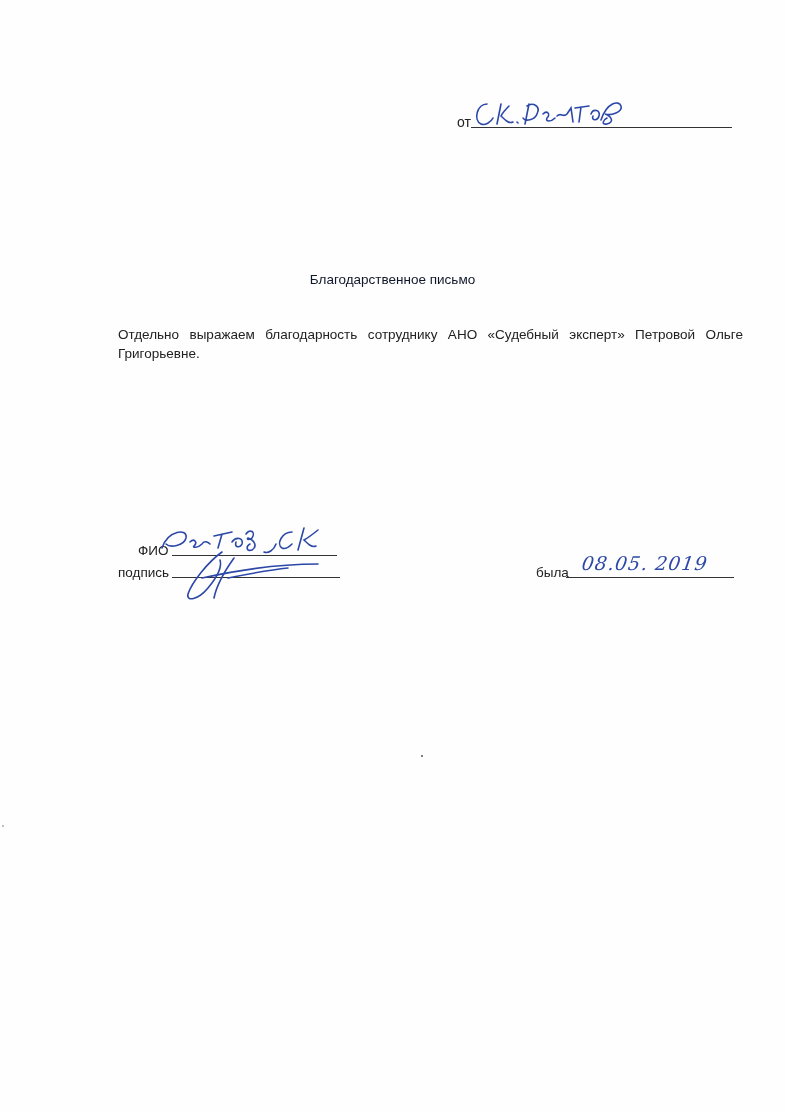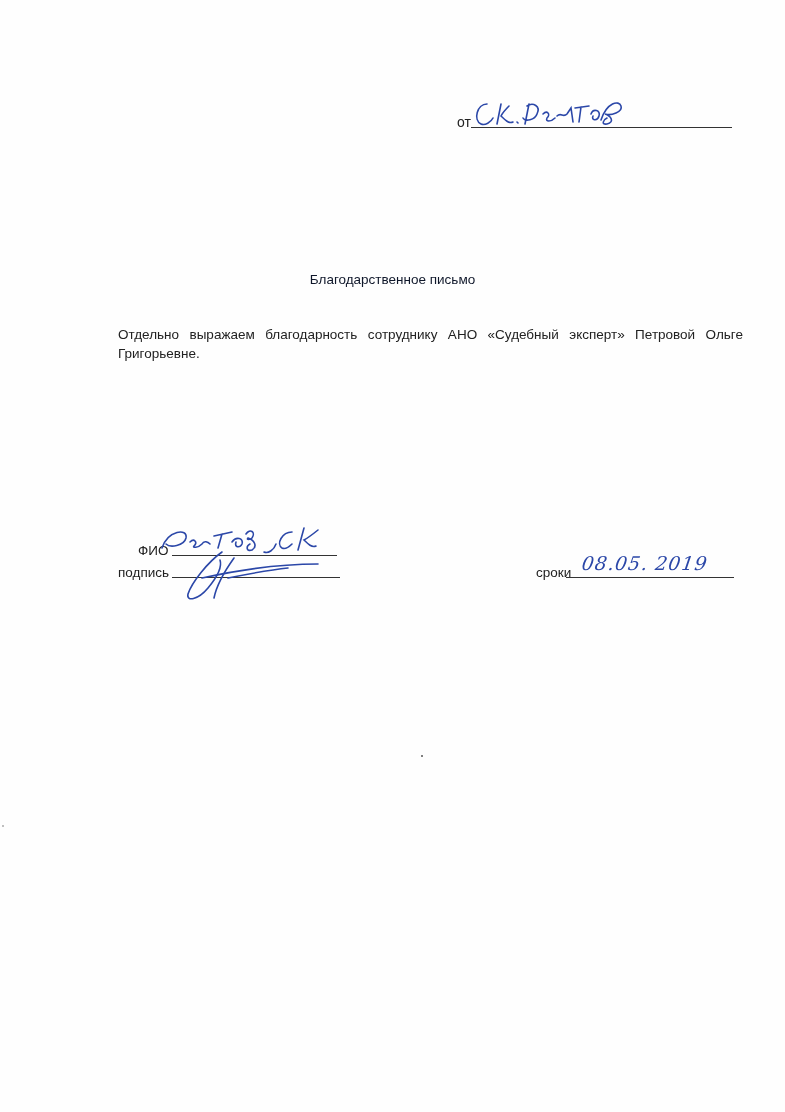--- a/index.html
+++ b/index.html
@@ -108,21 +108,21 @@
     <svg class="ink" style="left:60px; top:10px;" width="150" height="56" viewBox="0 0 150 56">
       <g fill="none" stroke="#2b47a8" stroke-width="1.6" stroke-linecap="round">
         <path d="M44 4 C30 14 14 34 10 46 C8 54 20 52 30 40 C40 28 44 18 42 12"></path>
         <path d="M56 10 C46 24 38 40 36 50"></path>
         <path d="M24 30 C60 22 100 16 140 16"></path>
         <path d="M50 30 C70 26 90 22 110 20"></path>
       </g>
     </svg>
 
     <div class="date">
-      <span class="date-label">сроки</span>
+      <span class="date-label">была</span>
       <div class="date-rule"></div>
       <span class="date-hand">08.05. 2019</span>
     </div>
   </div>
 
   <div class="speck" style="left:421px; top:755px;"></div>
   <div class="speck" style="left:2px; top:825px; background:#aaa;"></div>
 </div>
 
 </body></html>

